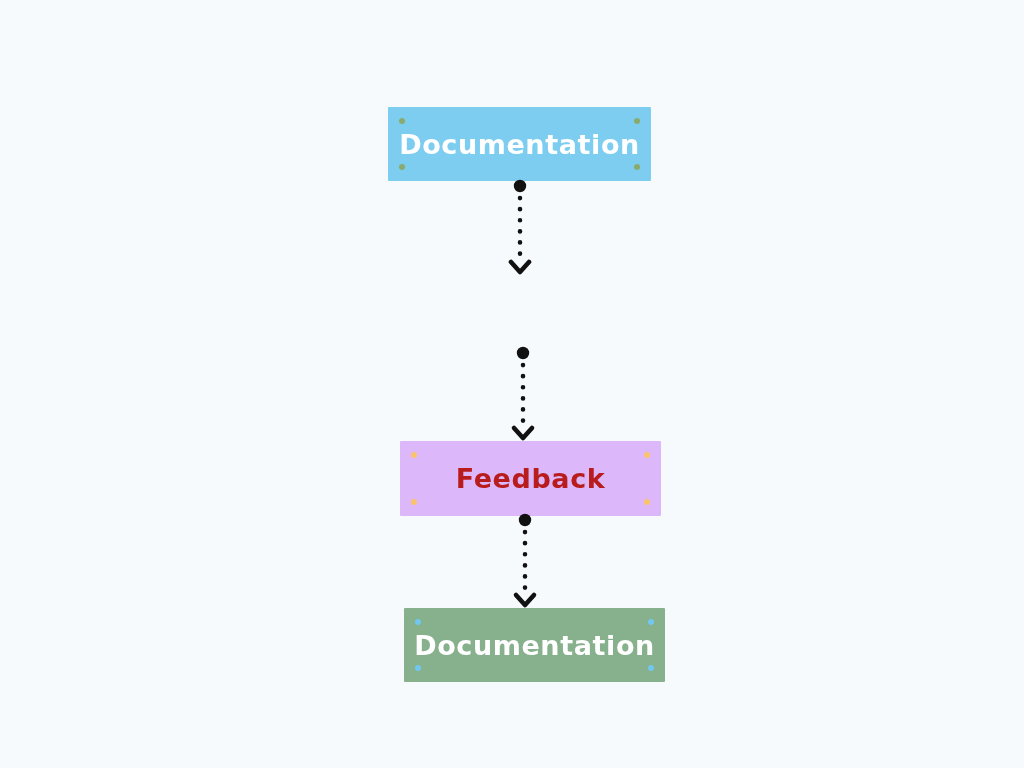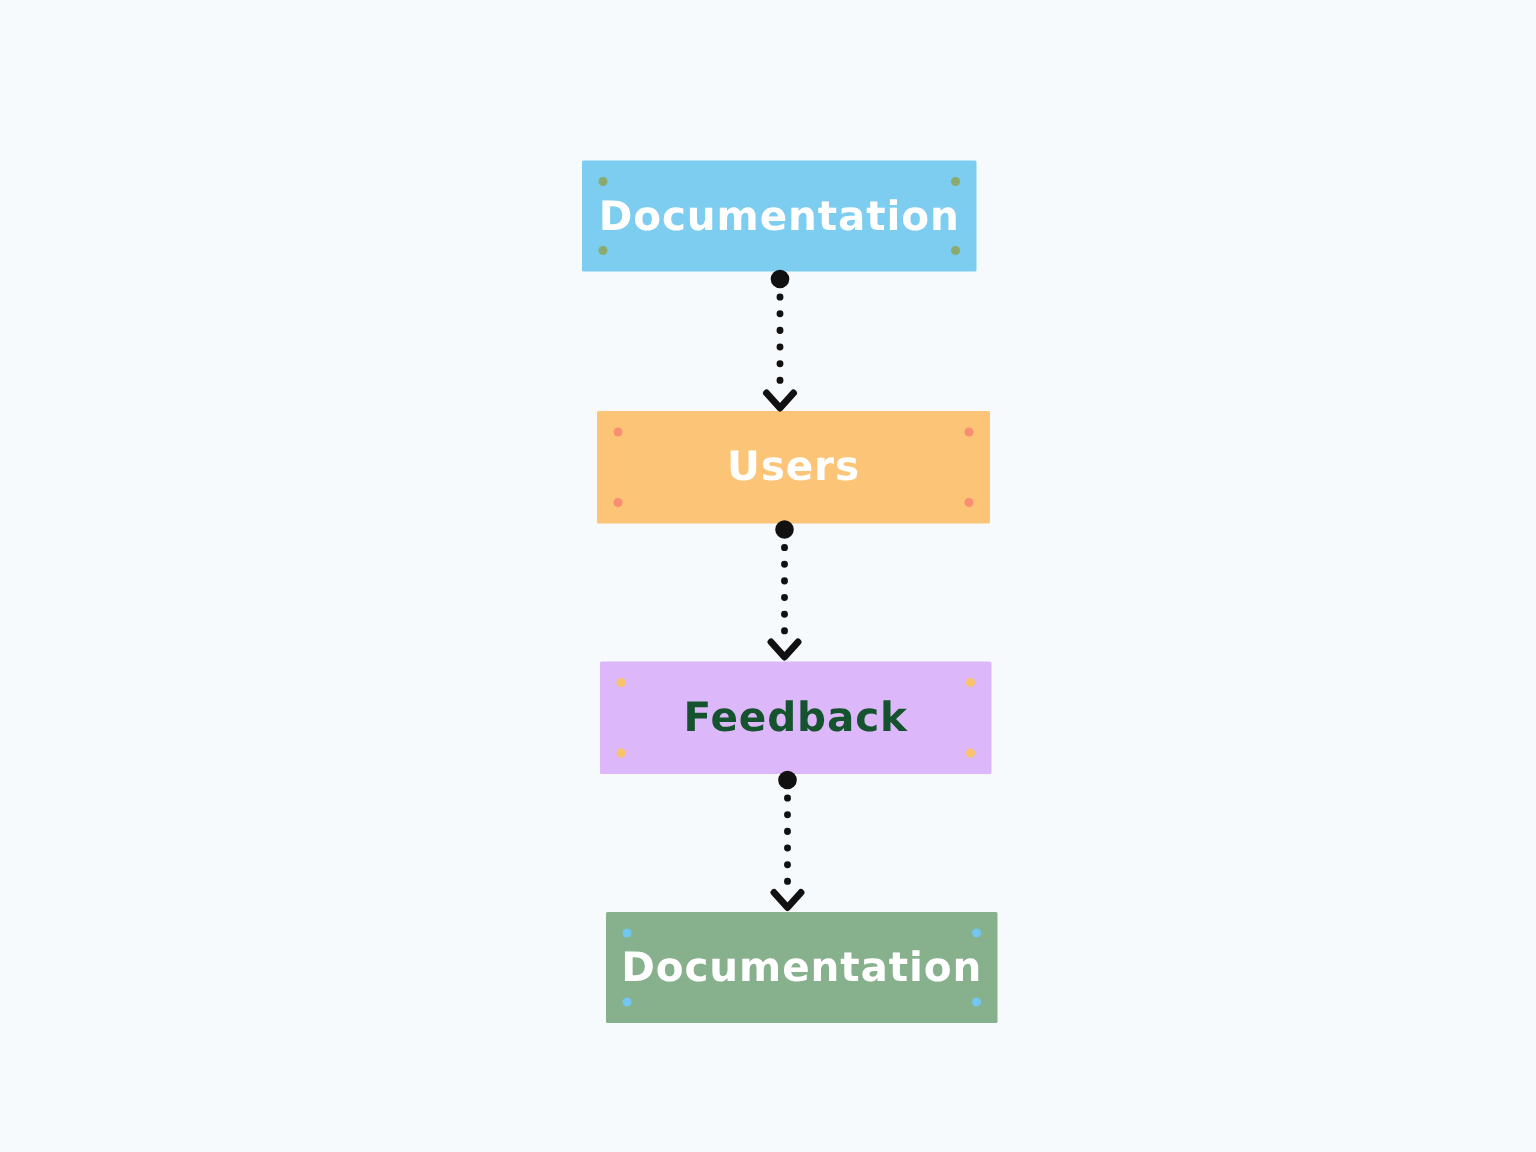--- a/index.html
+++ b/index.html
@@ -81,34 +81,27 @@
 <div id="canvas" style="background: rgb(247, 250, 253);">
 
   <div class="node" id="node-0" style="left: 388px; top: 107px; width: 263px; height: 74px; background: rgb(125, 205, 240);">
     <span class="pin tl" style="background: rgb(138, 171, 109);"></span>
     <span class="pin tr" style="background: rgb(138, 171, 109);"></span>
     <span class="pin bl" style="background: rgb(138, 171, 109);"></span>
     <span class="pin br" style="background: rgb(138, 171, 109);"></span>
     <span class="node-label" style="color: rgb(255, 255, 255);">Documentation</span>
   </div>
 
-  <div class="node" id="node-1" style="left: 398px; top: 274px; width: 262px; height: 75px; background: rgb(252, 196, 119);">
-    <span class="pin tl" style="background: rgb(249, 143, 114);"></span>
-    <span class="pin tr" style="background: rgb(249, 143, 114);"></span>
-    <span class="pin bl" style="background: rgb(249, 143, 114);"></span>
-    <span class="pin br" style="background: rgb(249, 143, 114);"></span>
-    <span class="node-label" style="color: rgb(255, 255, 255);">Users</span>
-  </div>
 
   <div class="node" id="node-2" style="left: 400px; top: 441px; width: 261px; height: 75px; background: rgb(220, 184, 250);">
     <span class="pin tl" style="background: rgb(250, 195, 106);"></span>
     <span class="pin tr" style="background: rgb(250, 195, 106);"></span>
     <span class="pin bl" style="background: rgb(250, 195, 106);"></span>
     <span class="pin br" style="background: rgb(250, 195, 106);"></span>
-    <span class="node-label" style="color: #14532d;">Feedback</span>
+    <span class="node-label" style="color: #b91c1c;">Feedback</span>
   </div>
 
   <div class="node" id="node-3" style="left: 404px; top: 608px; width: 261px; height: 74px; background: rgb(135, 176, 140);">
     <span class="pin tl" style="background: rgb(114, 199, 240);"></span>
     <span class="pin tr" style="background: rgb(114, 199, 240);"></span>
     <span class="pin bl" style="background: rgb(114, 199, 240);"></span>
     <span class="pin br" style="background: rgb(114, 199, 240);"></span>
     <span class="node-label" style="color: rgb(255, 255, 255);">Documentation</span>
   </div>
 

